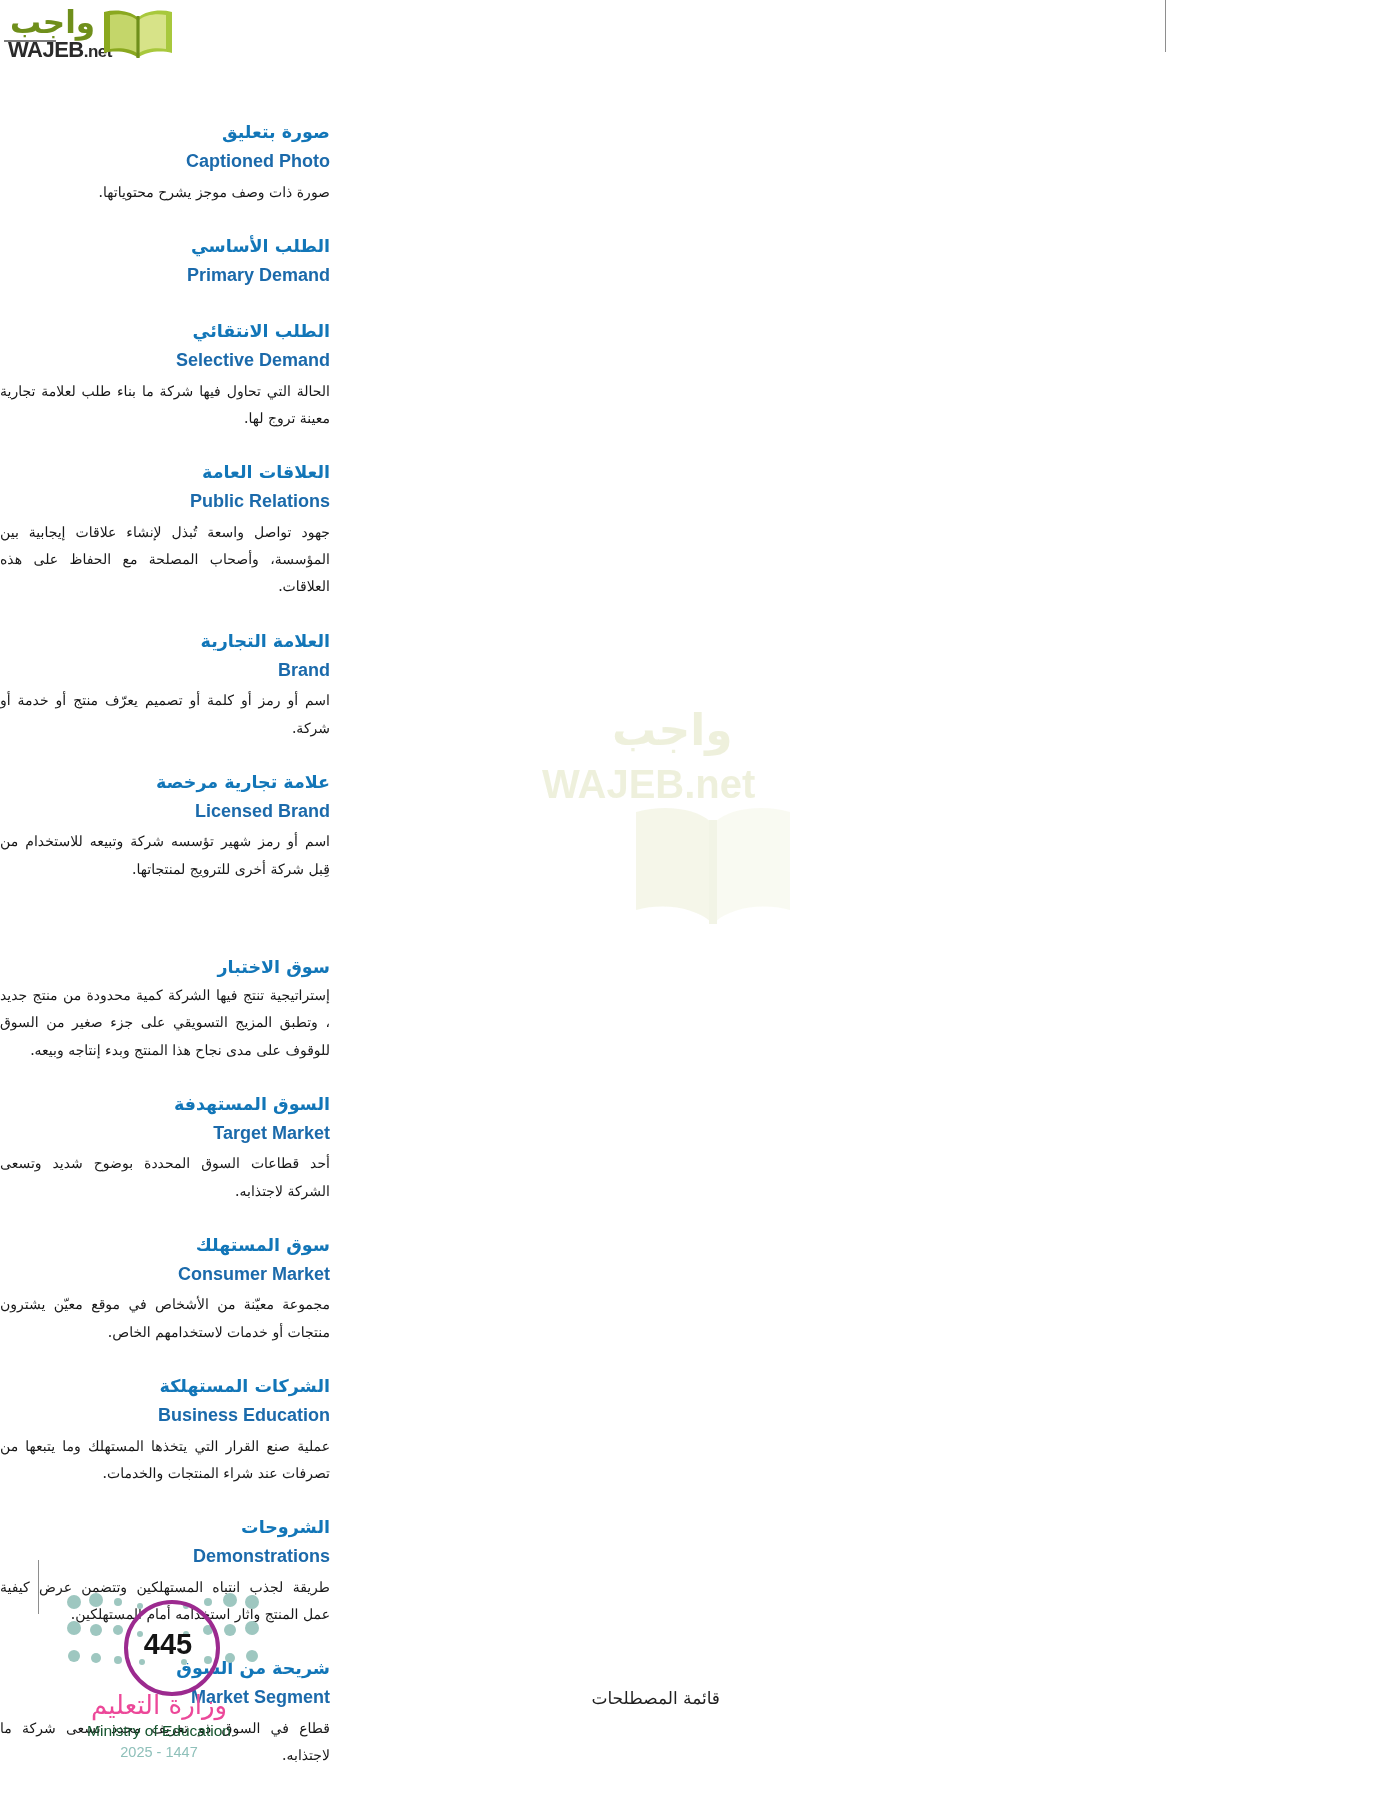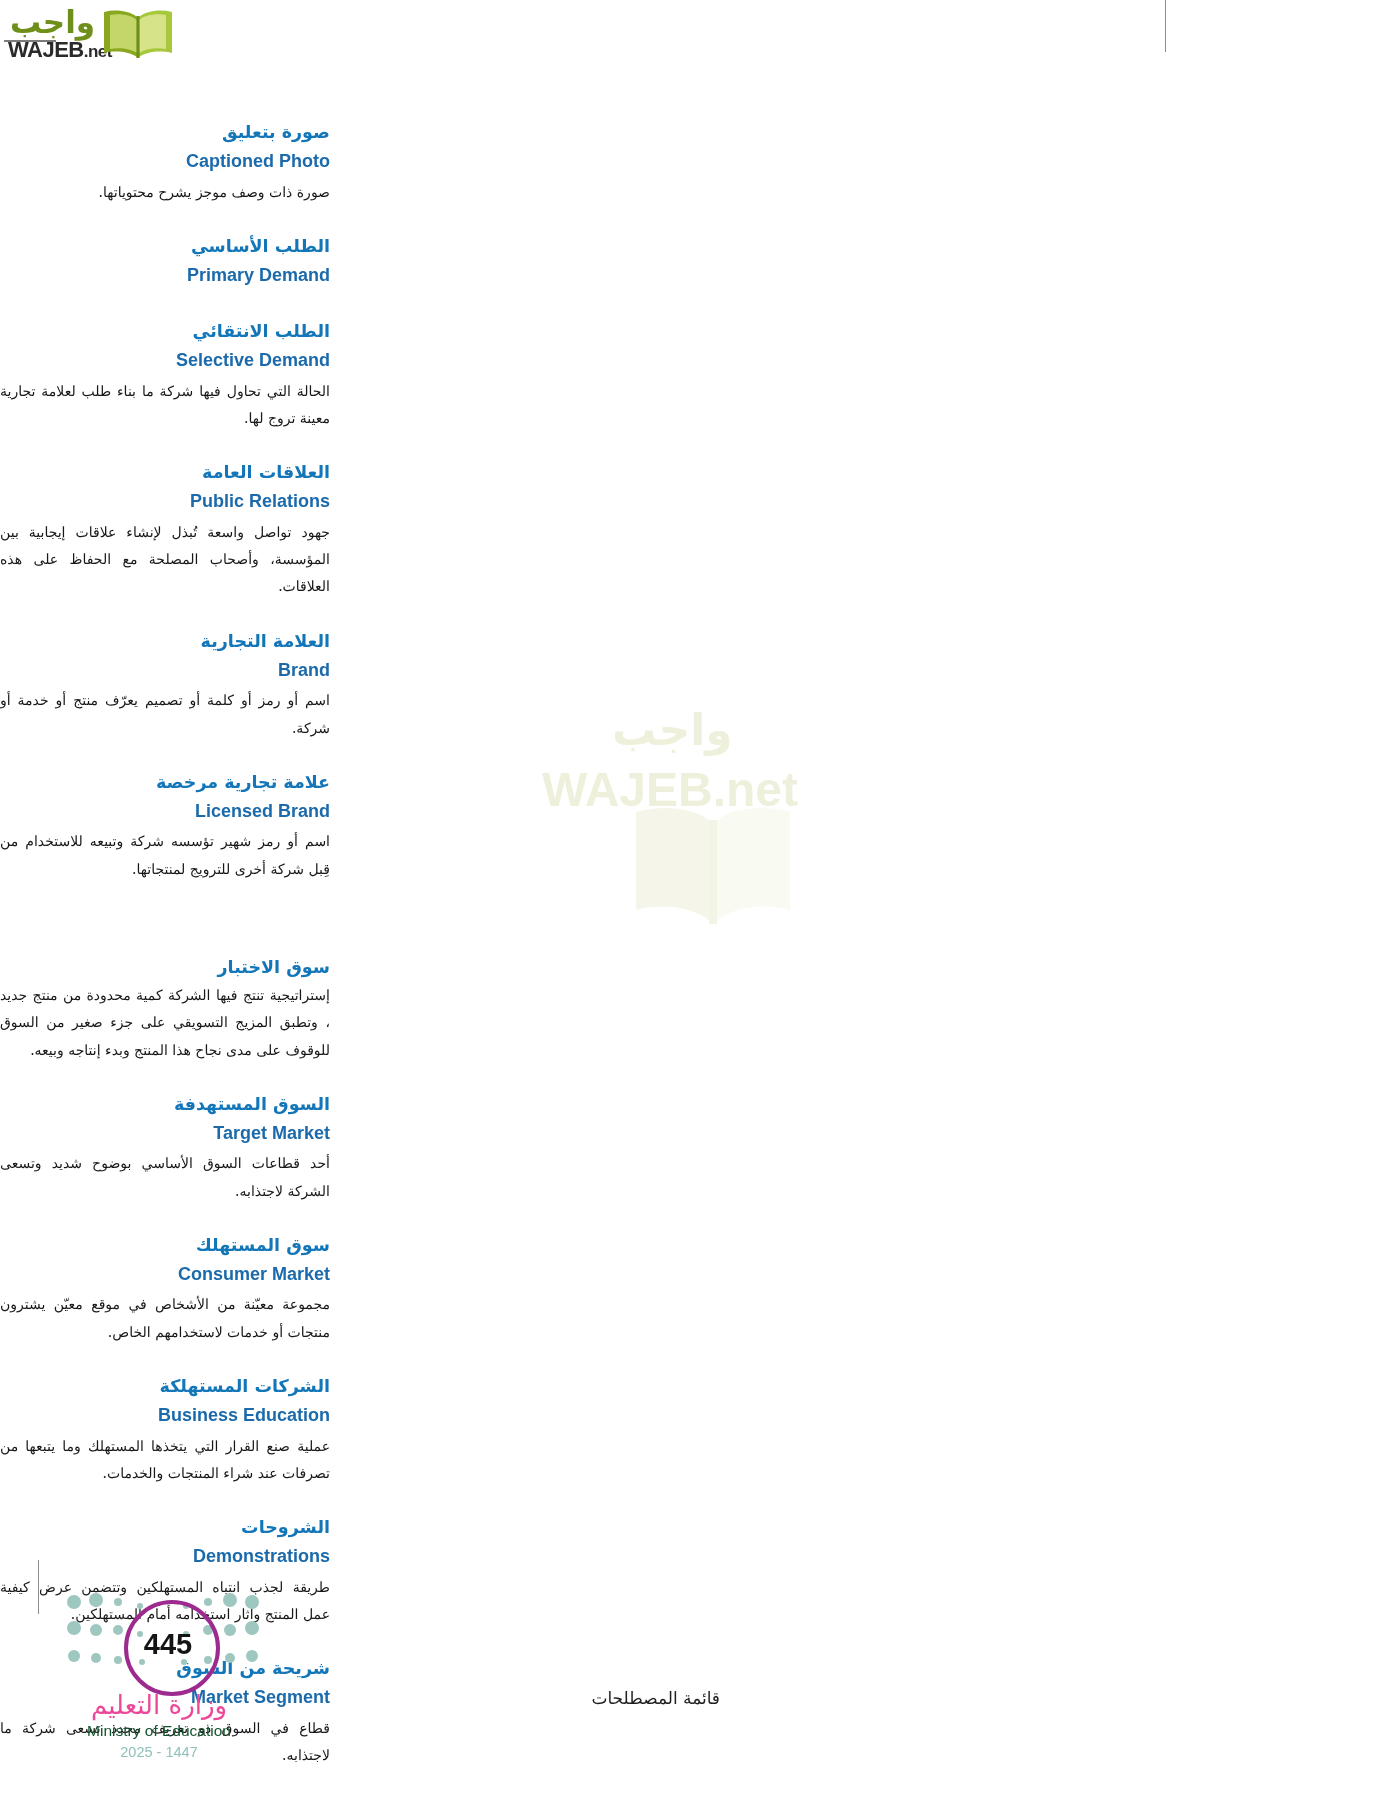--- a/index.html
+++ b/index.html
@@ -82,21 +82,21 @@
     font-family: "DejaVu Sans", sans-serif;
     font-size: 44px;
     font-weight: bold;
     color: #c9cf8e;
     direction: rtl;
   }
   .wm-en {
     position: absolute;
     left: 22px; top: 62px;
     font-family: "Liberation Sans", sans-serif;
-    font-size: 48px;
+    font-size: 40px;
     font-weight: bold;
     color: #c9cf8e;
     letter-spacing: 0px;
   }
   .wm-book {
     position: absolute;
     left: 108px; top: 100px;
     width: 170px; height: 128px;
   }
 
@@ -283,21 +283,21 @@
     </div>
 
     <div class="col">
       <div class="entry">
         <div class="term-ar">سوق الاختبار</div>
         <div class="def-ar">إستراتيجية تنتج فيها الشركة كمية محدودة من منتج جديد ، وتطبق المزيج التسويقي على جزء صغير من السوق للوقوف على مدى نجاح هذا المنتج وبدء إنتاجه وبيعه.</div>
       </div>
       <div class="entry">
         <div class="term-ar">السوق المستهدفة</div>
         <div class="term-en">Target Market</div>
-        <div class="def-ar">أحد قطاعات السوق الأساسي بوضوح شديد وتسعى الشركة لاجتذابه.</div>
+        <div class="def-ar">أحد قطاعات السوق المحددة بوضوح شديد وتسعى الشركة لاجتذابه.</div>
       </div>
       <div class="entry">
         <div class="term-ar">سوق المستهلك</div>
         <div class="term-en">Consumer Market</div>
         <div class="def-ar">مجموعة معيّنة من الأشخاص في موقع معيّن يشترون منتجات أو خدمات لاستخدامهم الخاص.</div>
       </div>
       <div class="entry">
         <div class="term-ar">الشركات المستهلكة</div>
         <div class="term-en">Business Education</div>
         <div class="def-ar">عملية صنع القرار التي يتخذها المستهلك وما يتبعها من تصرفات عند شراء المنتجات والخدمات.</div>

